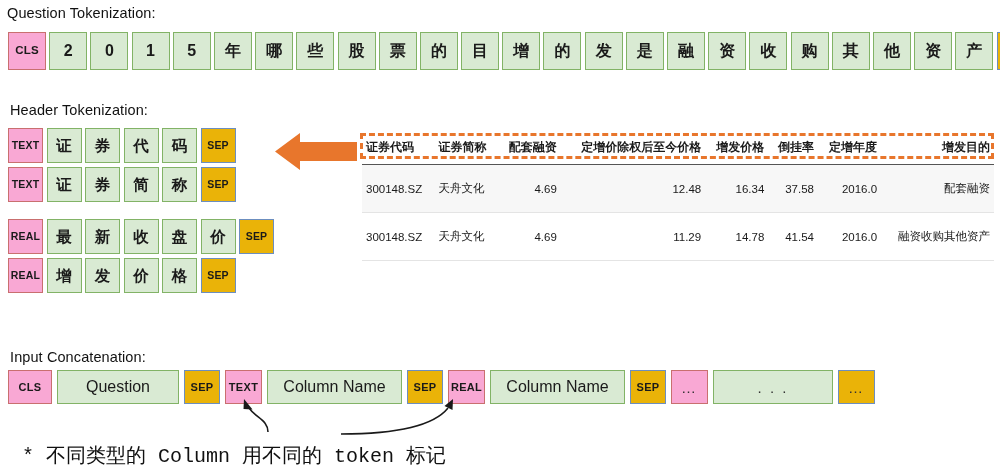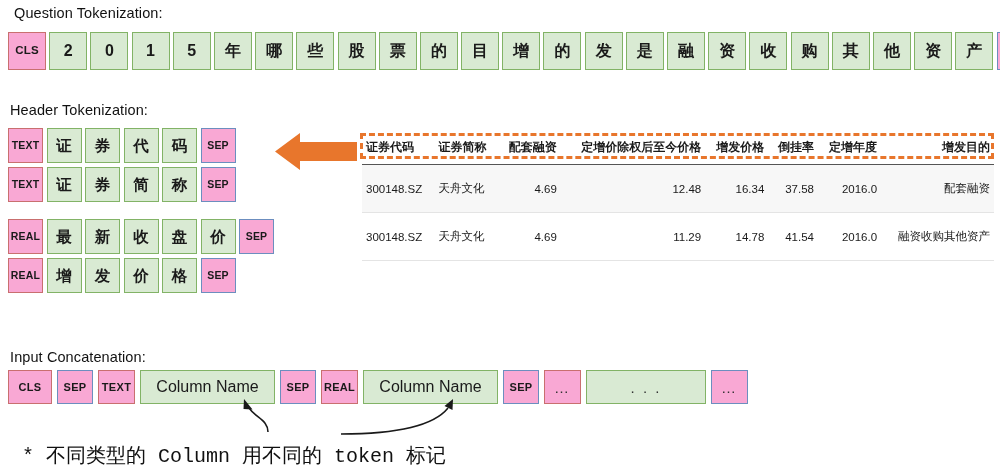--- a/index.html
+++ b/index.html
@@ -40,21 +40,21 @@
   }
   .tok.green {
     background: #d9ead3;
     border: 1.3px solid #82b366;
   }
   .tok.pink {
     background: #f9a8d4;
     border: 1.3px solid #c96f6f;
   }
   .tok.blue {
-    background: #f9a8d4;
+    background: #eab308;
     border: 1.3px solid #6c8ebf;
   }
   
   #question-row .tok {
     width: 38px;
     height: 38px;
     margin-right: 3.2px;
     font-size: 16px;
   }
   #question-row .tok.special {
@@ -141,21 +141,21 @@
     left: 0;
     top: 0;
     width: 1000px;
     height: 471px;
     pointer-events: none;
   }
 </style>
 </head>
 <body>
 
-<div class="section-title" style="left:14px; top:5px;">Question Tokenization:</div>
+<div class="section-title" style="left:7px; top:5px;">Question Tokenization:</div>
 
 <div class="tok-row" id="question-row" style="left:8px; top:32px;">
     <div class="tok pink special">CLS</div>
     <div class="tok green">2</div>
     <div class="tok green">0</div>
     <div class="tok green">1</div>
     <div class="tok green">5</div>
     <div class="tok green">年</div>
     <div class="tok green">哪</div>
     <div class="tok green">些</div>
@@ -250,20 +250,21 @@
     </tr>
   </tbody>
 </table>
 
 <div id="header-highlight"></div>
 
 <div class="section-title" style="left:10px; top:349px;">Input Concatenation:</div>
 
 <div class="tok-row" id="concat-row" style="left:8px; top:370px;">
     <div class="tok pink special" style="width: 44px;">CLS</div>
+    <div class="tok green" style="width: 122px;">Question</div>
     <div class="tok blue special" style="width: 36px;">SEP</div>
     <div class="tok pink special" style="width: 37px;">TEXT</div>
     <div class="tok green" style="width: 135px;">Column Name</div>
     <div class="tok blue special" style="width: 36px;">SEP</div>
     <div class="tok pink special" style="width: 37px;">REAL</div>
     <div class="tok green" style="width: 135px;">Column Name</div>
     <div class="tok blue special" style="width: 36px;">SEP</div>
     <div class="tok pink dots" style="width: 37px;">…</div>
     <div class="tok green dots" style="width: 120px;">. . .</div>
     <div class="tok blue dots" style="width: 37px;">…</div>

